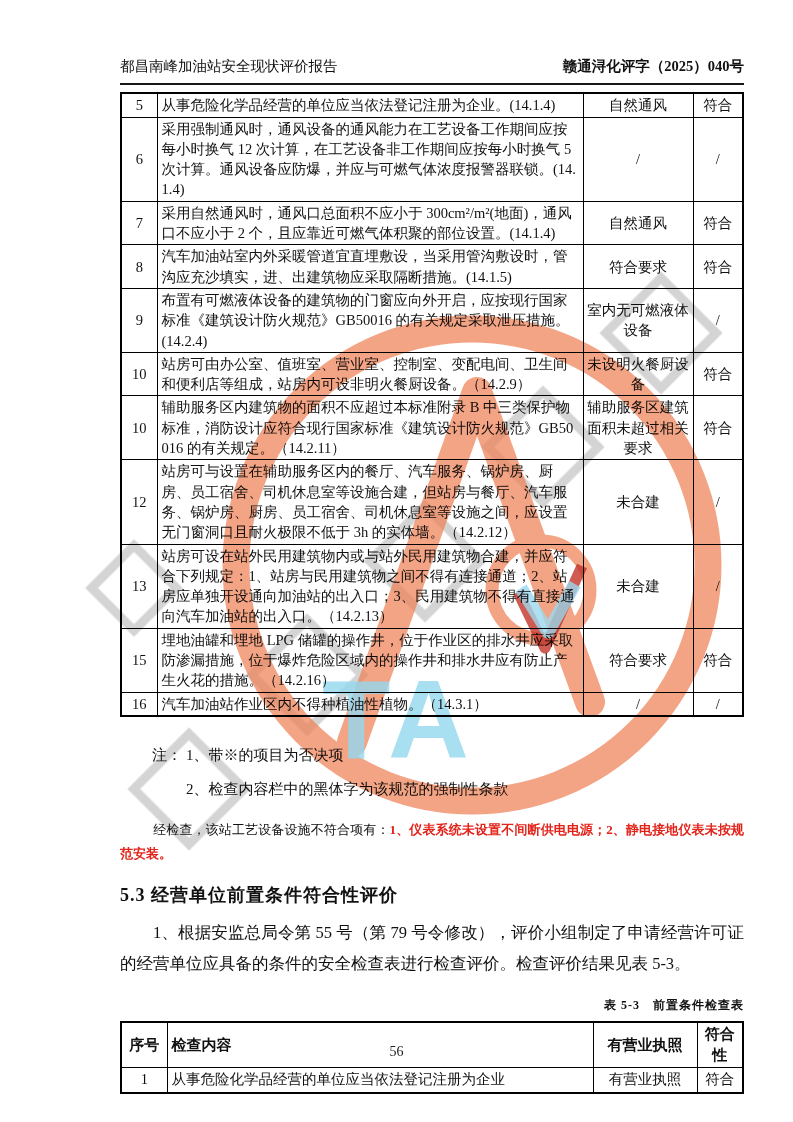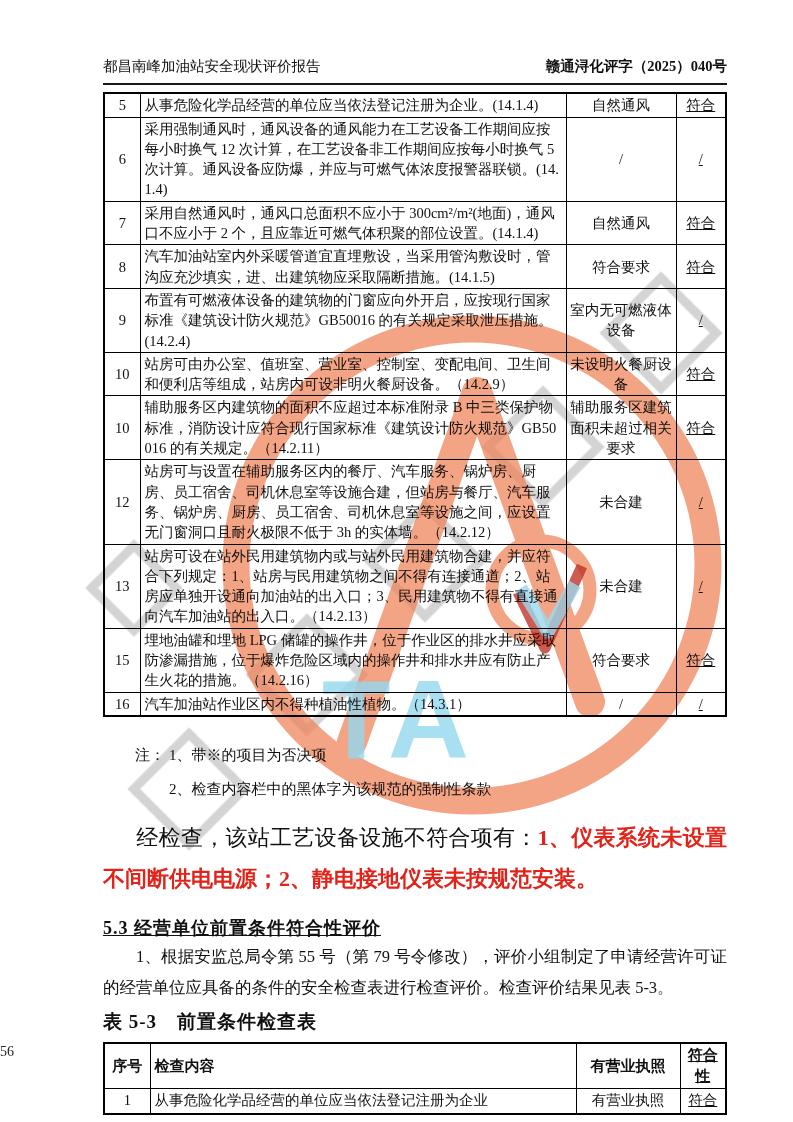--- a/index.html
+++ b/index.html
@@ -7,21 +7,21 @@
     position:relative;
     width:793px;height:1122px;
     background:#ffffff;
     margin:0 auto;
     overflow:hidden;
     font-family:"Liberation Serif","DejaVu Serif",serif;
     color:#111;
   }
   .content{
     position:absolute;
-    left:103px; top:56px; width:624px;
+    left:120px; top:56px; width:624px;
   }
   
   .runhead{
     display:flex; justify-content:space-between; align-items:flex-end;
     font-size:14.5px; line-height:1.4;
     border-bottom:2px solid #181818;
     padding-bottom:7px;
   }
   .runhead .right{font-weight:bold;}
   
@@ -36,65 +36,64 @@
   table.doc-table td, table.doc-table th{
     border:1px solid #000;
     padding:1px 4px;
     line-height:1.40;
     vertical-align:middle;
     word-break:break-all;
   }
   table.doc-table .c0{text-align:center;width:36px;padding:1px 1px;}
   table.doc-table .c1{text-align:left;}
   table.doc-table .c2{text-align:center;width:110px;padding:1px 2px;}
-  table.doc-table .c3{text-align:center;width:50px;padding:1px 1px;text-decoration:underline;}
+  table.doc-table .c3{text-align:center;width:50px;padding:1px 1px;}
   table.doc-table th{font-weight:bold;text-align:center;font-size:15px;}
   
   .notes{margin-top:28px;font-size:15px;}
   .note-line{margin:0 0 14px 0;line-height:1.35;}
   .note-line .lbl{margin-left:32px;}
   .note-line .txt{margin-left:4px;}
   .note-line.second .txt{margin-left:66px;}
   
   .summary{
     margin-top:19px;
-    font-size:22px;
+    font-size:13px;
     line-height:1.85;
     text-align:justify;
   }
   .summary .indent{display:inline-block;width:33px;}
   .summary .red{color:#e2231a;font-weight:bold;}
   
   .sec-heading{
     margin-top:16px;
     font-size:18px;
     font-weight:bold;
     letter-spacing:1px;
-    text-decoration:underline;
   }
   .sec-para{
-    margin-top:1px;
+    margin-top:10px;
     font-size:16.5px;
     line-height:1.9;
     text-align:justify;
     text-indent:33px;
   }
   .tbl-caption{
-    margin-top:6px;
-    text-align:left;
-    font-size:19px;
+    margin-top:18px;
+    text-align:right;
+    font-size:12px;
     font-weight:bold;
     letter-spacing:1px;
   }
   table.doc-table.pre td{line-height:1.5;}
   
   .pagenum{
     position:absolute;
     bottom:62px; left:0; width:100%;
-    text-align:left;
+    text-align:center;
     font-size:14px;
     color:#222;
   }
   
   .watermark{
     position:absolute; left:0; top:0;
     width:793px;height:1122px;
     pointer-events:none;
     mix-blend-mode:multiply;
     z-index:3;

